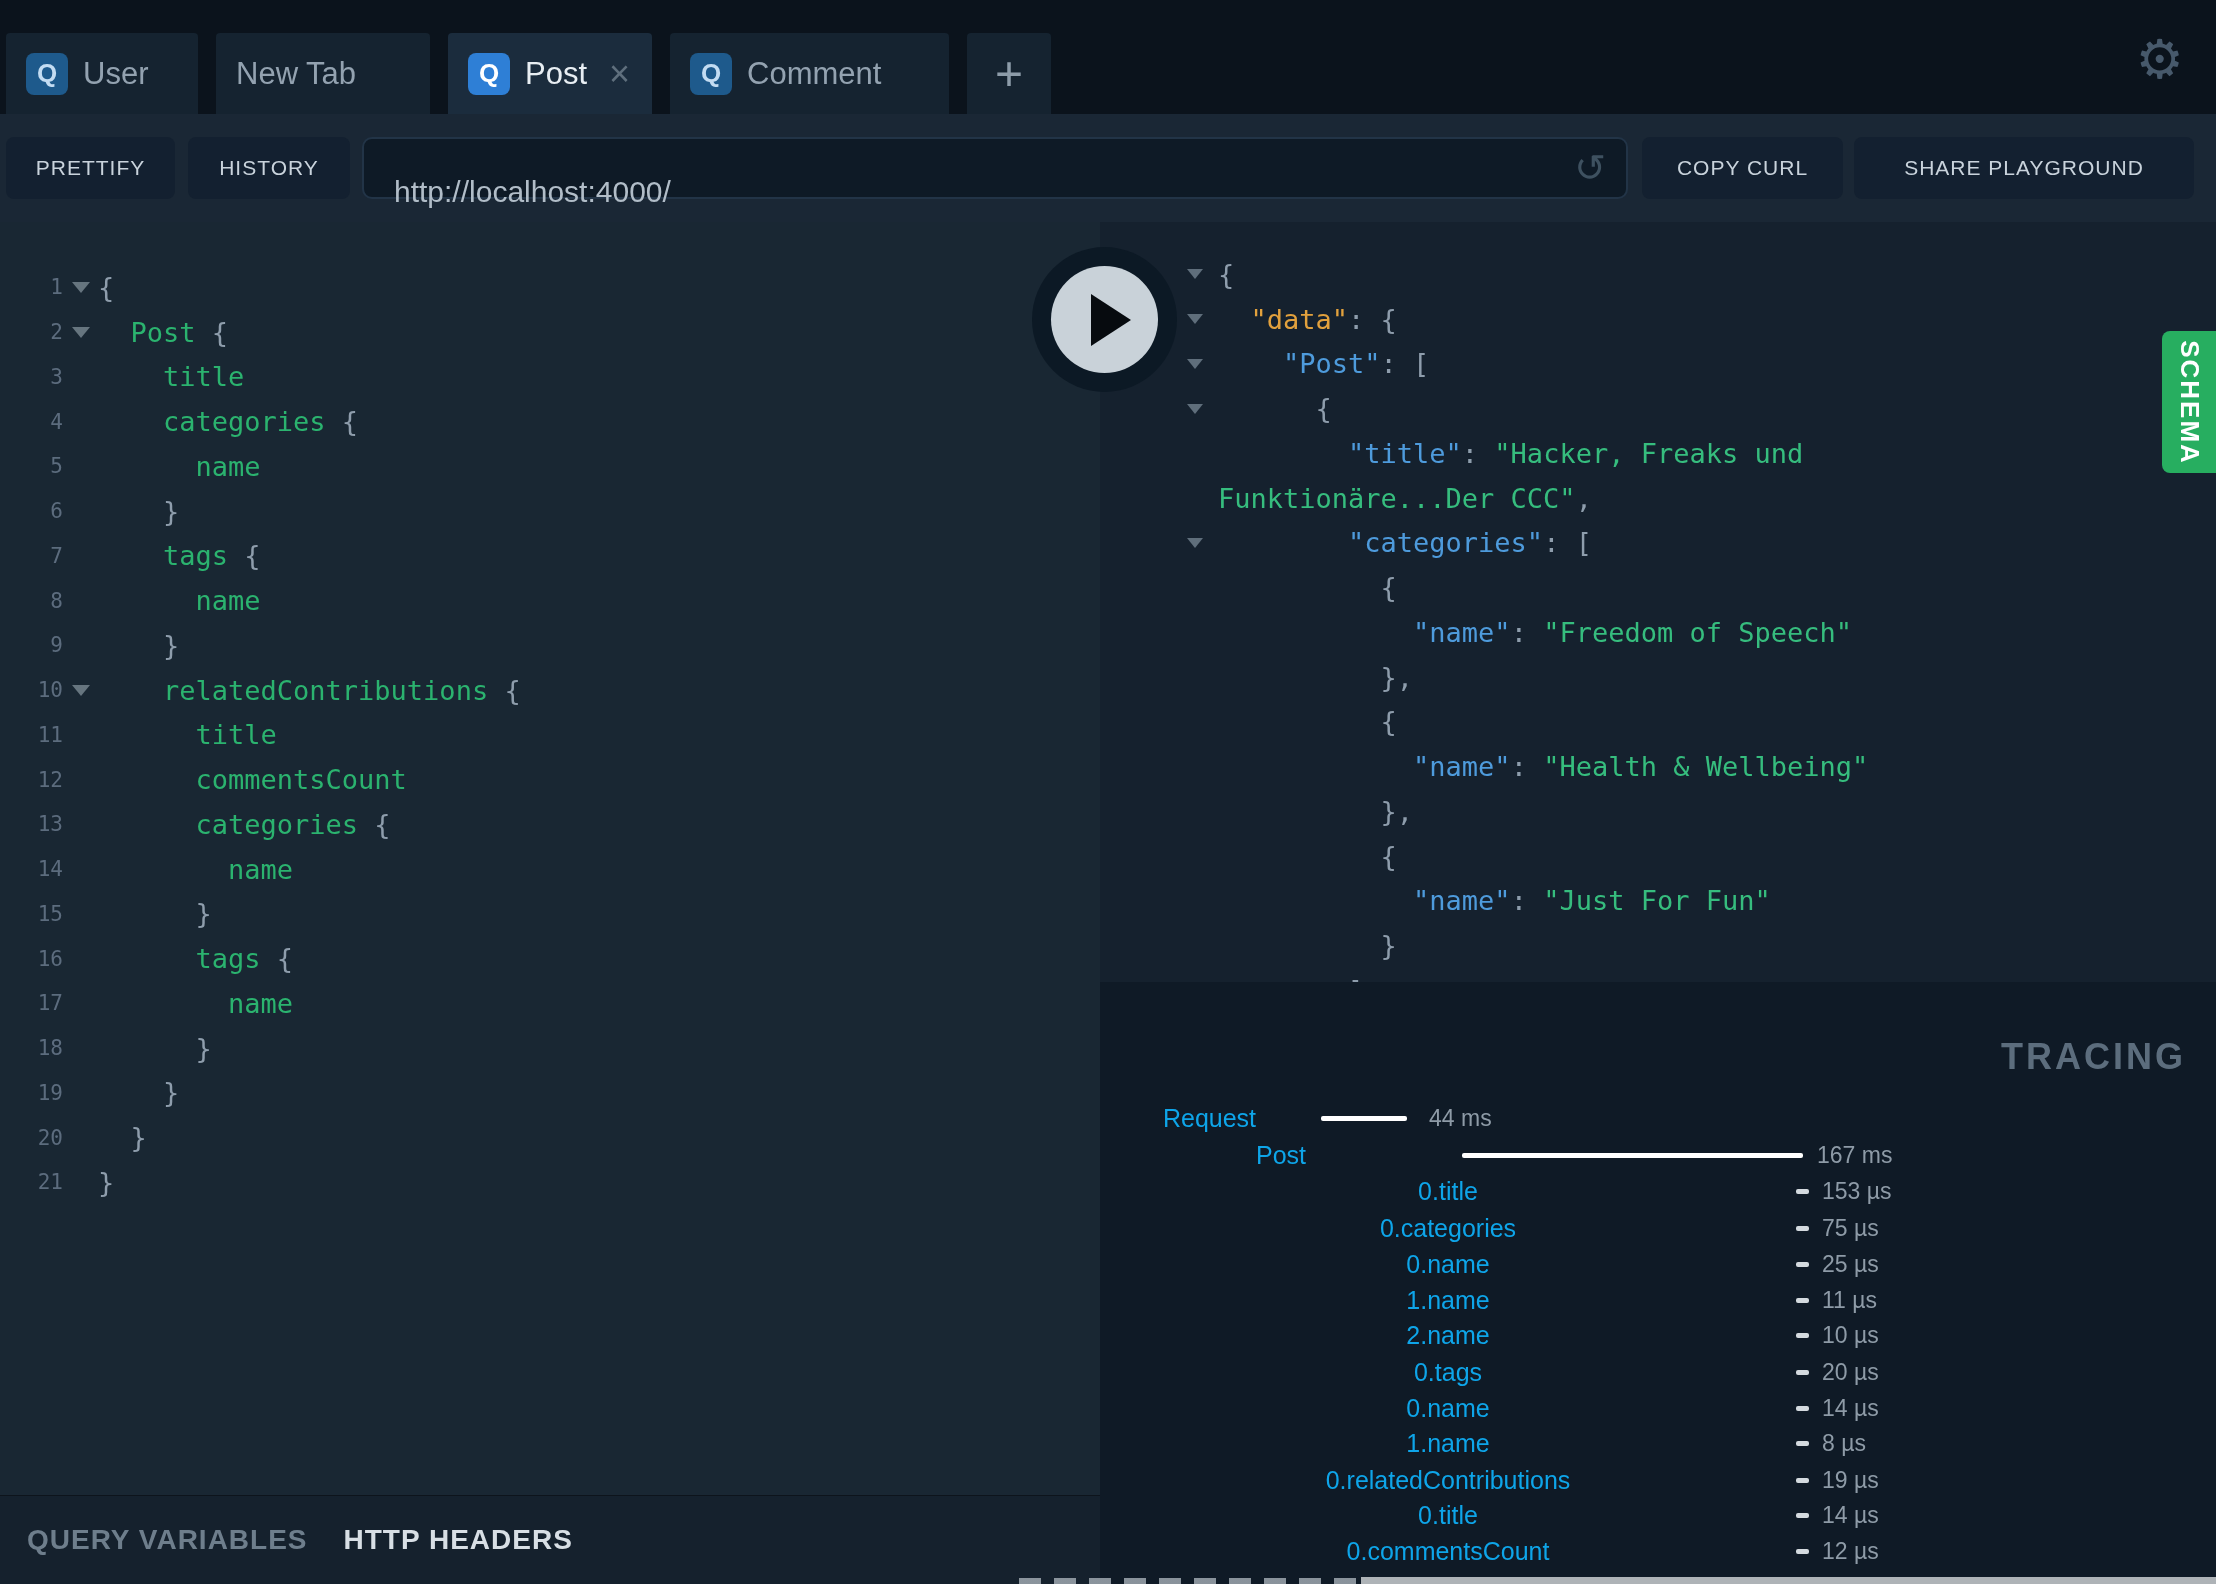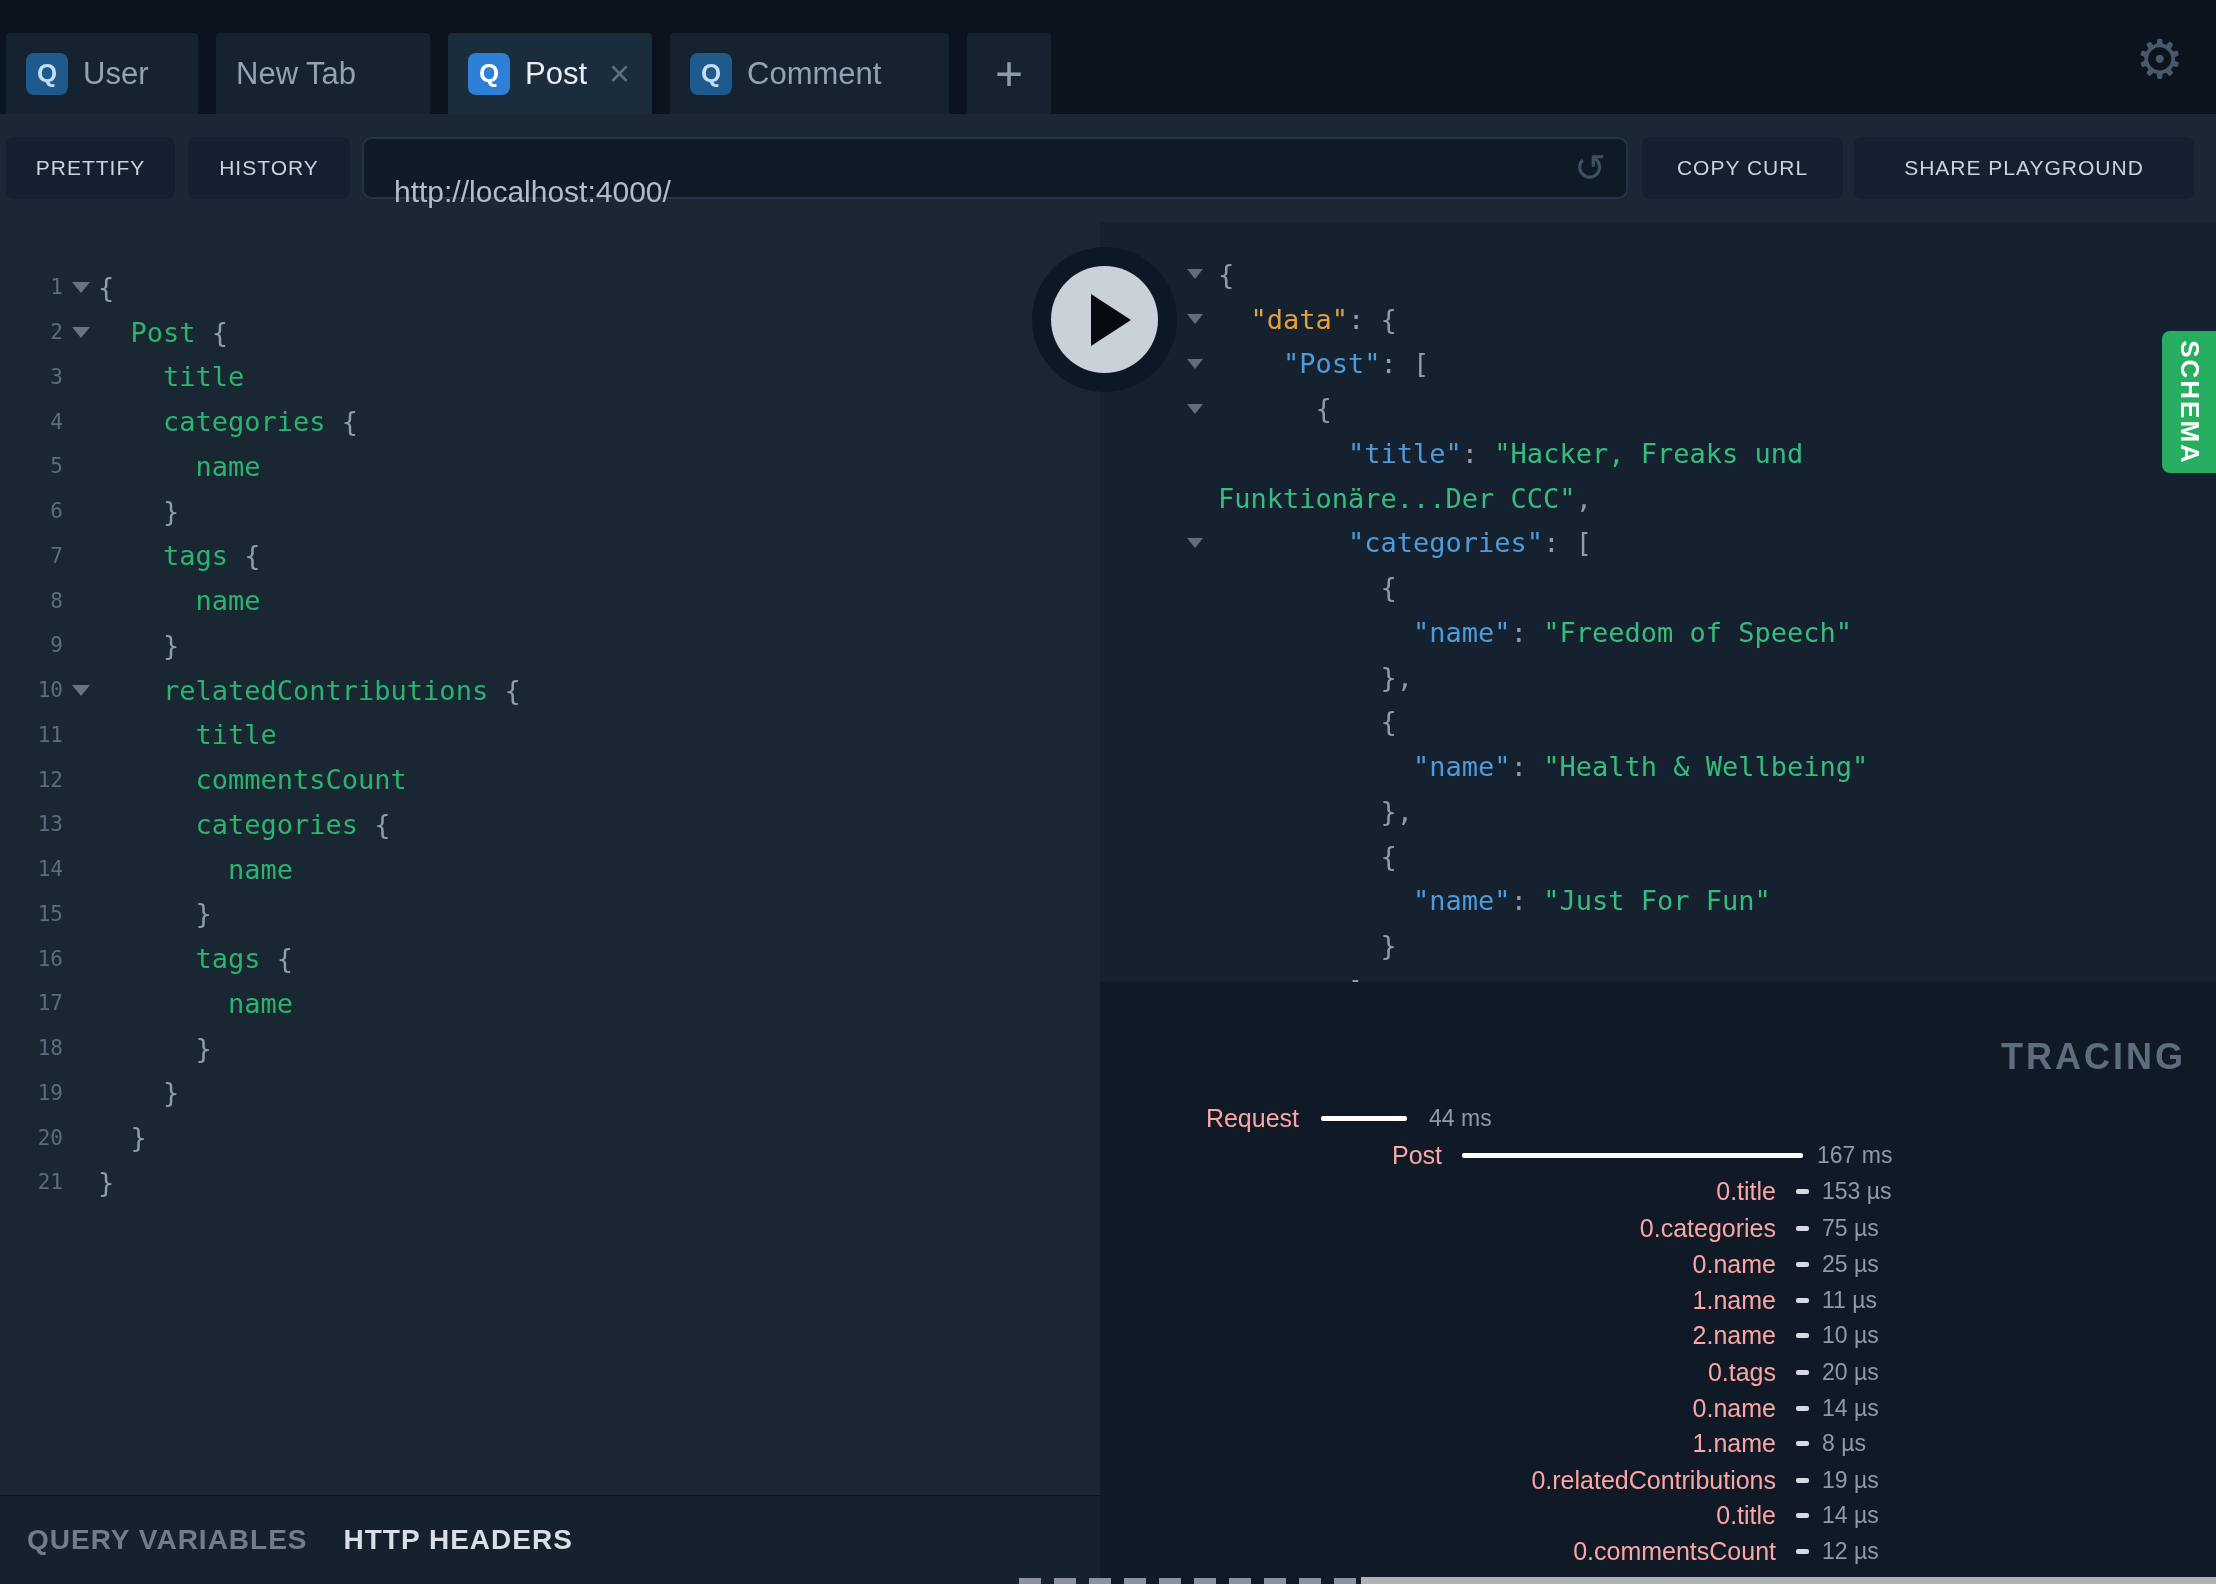--- a/index.html
+++ b/index.html
@@ -73,21 +73,21 @@
   .schema-tab{position:absolute;left:2162px;top:331px;width:54px;height:142px;background:#27AE60;
         border-radius:8px 0 0 8px;display:flex;align-items:center;justify-content:center;cursor:pointer;z-index:6;}
   .schema-label{transform:rotate(90deg);color:#FFFFFF;font-size:26px;font-weight:bold;
         letter-spacing:2px;white-space:nowrap;}
 
   
   .tracing{position:absolute;left:1100px;top:982px;width:1116px;height:602px;background:#0F1A26;overflow:hidden;}
   .tr-title{position:absolute;right:30px;top:14px;font-size:36px;font-weight:bold;
         letter-spacing:3px;color:#5C6D7D;margin-top:40px;}
   .tr-row{position:absolute;left:0;width:100%;height:32px;}
-  .tr-label{position:absolute;left:0;text-align:right;font-size:25px;color:#fca5a5;line-height:32px;white-space:nowrap;}
+  .tr-label{position:absolute;left:10px;text-align:center;font-size:25px;color:#0ea5e9;line-height:32px;white-space:nowrap;}
   .tr-bar{position:absolute;top:14px;height:5px;background:#FFFFFF;border-radius:2px;}
   .tr-dash{position:absolute;left:696px;top:14px;width:13px;height:5px;background:#D4DADF;border-radius:2px;}
   .tr-val{position:absolute;font-size:23px;color:#8E9BA7;line-height:32px;white-space:nowrap;}
 
   
   .bottom-bar{position:absolute;left:0;top:1495px;width:1100px;height:89px;background:#15212D;
         border-top:1px solid #0D141C;box-sizing:border-box;display:flex;align-items:center;padding-left:27px;}
   .qv{font-size:28px;font-weight:bold;letter-spacing:1px;color:#6E7E8C;cursor:pointer;}
   .hh{font-size:28px;font-weight:bold;letter-spacing:1px;color:#D8DFE5;margin-left:36px;cursor:pointer;}
 

